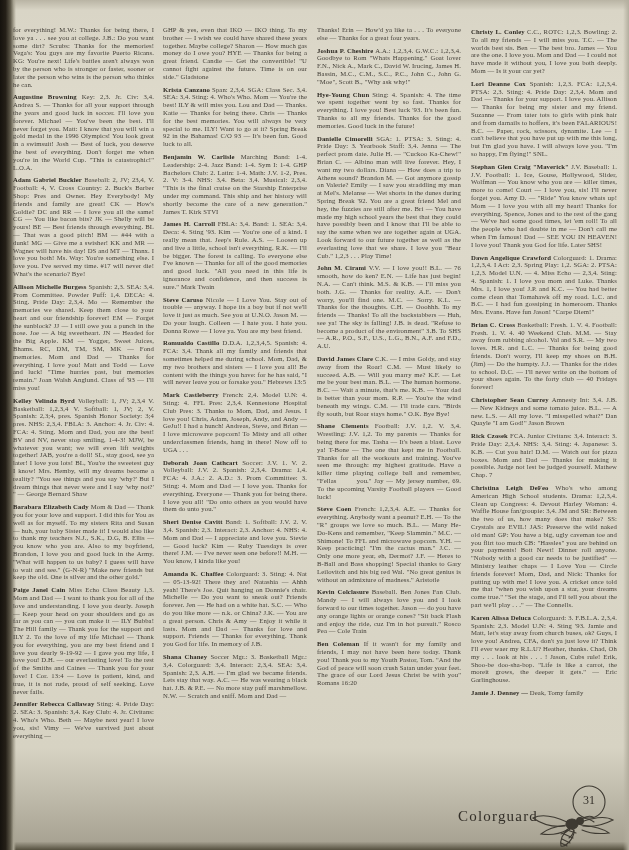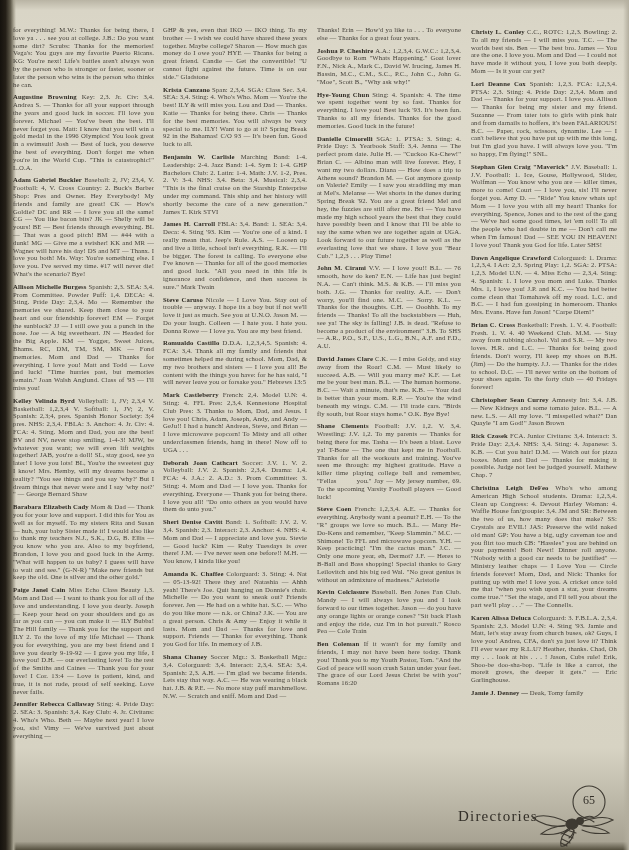--- a/index.html
+++ b/index.html
@@ -125,21 +125,21 @@
 
   <p class="entry"><b class="ename">Rick Czosek </b><span class="etext">FCA. Junior Civitans: 3,4. Interact: 3. Pride Day: 2,3,4. NHS: 3,4. Sting: 4. Japanese: 3. K.B. — Cut you hair! D.M. — Watch out for pizza boxes. Mom and Dad — Thanks for making it possible. Judge not lest be judged yourself. Mathew Chap. 7</span></p>
 
   <p class="entry"><b class="ename">Christina Leigh DeFeo </b><span class="etext">Who's who among American High School students. Drama: 1,2,3,4. Clean up Congress: 4. Devout Harley Woman: 4. Waffle House fan/groupie: 3,4. JM and SR: Between the two of us, how many does that make? SS: Crystals are EVIL! JAS: Preserve the wild naked old man! GP: You have a big, ugly caveman toe and you flirt too much CB: "Hassles" you are behind on your payments! Bott Newt! Dinner roll anyone. "Nobody with a good car needs to be justified" — Ministry leather chaps — I Love You — Circle friends forever! Mom, Dad, and Nick: Thanks for putting up with me! I love you. A cricket once told me that "when you wish upon a star, your dreams come true." "Set the stage, and I'll tell you about the part we'll play . . ." — The Connells.</span></p>
 
   <p class="entry"><b class="ename">Karen Alissa Deluca </b><span class="etext">Colorguard: 3. F.B.L.A. 2,3,4. Spanish: 2,3. Model U.N: 4. Sting '93. Jamie and Matt, let's stay away from church buses, ok? Guys, I love you! Andrea, CFA, don't ya just love it? Think I'll ever waer my R.L.U? Heather, thanks. Chad, Oh my . . . look at his . . . ! Jason, Cubs rule! Erik, Shoo-be doo-sha-bop. "Life is like a carrot, the moreit grows, the deeper it gets." — Eric Garlinghouse.</span></p>
 
   <p class="entry"><b class="ename">Jamie J. Denney — </b><span class="etext">Deak, Tomy family</span></p>
 </div>
 
-  <div class="footer-label">Directories</div>
+  <div class="footer-label">Colorguard</div>
 
   <div class="bee-wrap">
     <svg width="100" height="68" viewBox="0 0 100 68">
       <g fill="none" stroke="#3e3a32" stroke-width="1.1" stroke-linecap="round">
 
         <circle cx="66" cy="22" r="16"></circle>
 
         <path d="M60 38 q6 -3 10 -1"></path>
         <path d="M60 38 q7 1 11 4"></path>
 
@@ -156,15 +156,15 @@
         <path d="M46 48 q-4 3 -7 9 q-2 5 -1 9 q3 1 6 -2 q5 -4 7 -11 q1 -4 -5 -5 z"></path>
         <path d="M44 50 l9 3"></path>
         <path d="M41 54 l9 4"></path>
         <path d="M39 59 l8 4"></path>
         <path d="M38 63 l6 3"></path>
 
         <path d="M47 49 q-4 4 -9 5"></path>
         <path d="M51 50 q-1 5 -5 8"></path>
       </g>
     </svg>
-    <span class="pageno">65</span>
+    <span class="pageno">31</span>
   </div>
 </div>
 
 </body></html>

